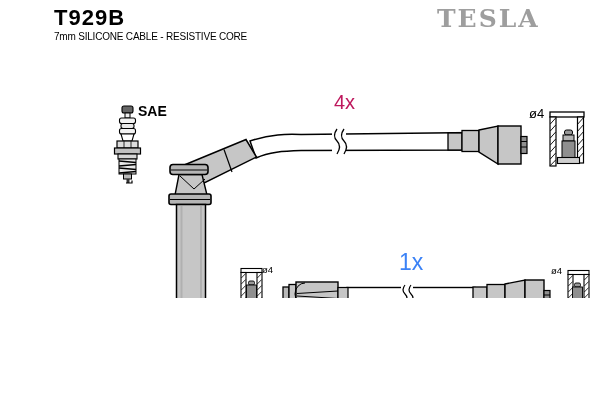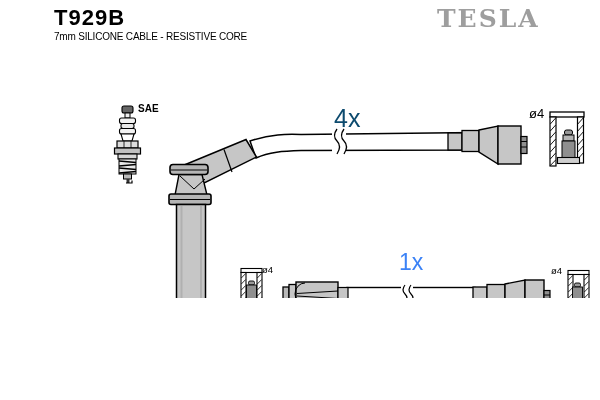--- a/index.html
+++ b/index.html
@@ -8,22 +8,22 @@
     font-family:"Liberation Sans",sans-serif;overflow:hidden;margin-left:41px;
   }
   .lbl{position:absolute;color:#000;white-space:nowrap;}
   .part-number{left:13px;top:5px;font-size:22px;font-weight:bold;letter-spacing:1px;}
   .description{left:13px;top:31px;font-size:10px;letter-spacing:-0.2px;}
   .brand{
     left:396px;top:5px;font-family:"DejaVu Serif",serif;font-size:25px;
     font-weight:bold;color:#9e9e9e;letter-spacing:2px;transform:scaleY(0.95);
     transform-origin:top left;
   }
-  .sae{left:97px;top:103px;font-size:10px;font-weight:bold;}
-  .qty4{left:293px;top:104px;font-size:25px;color:#0c4a6e;}
+  .sae{left:97px;top:103px;font-size:14px;font-weight:bold;}
+  .qty4{left:293px;top:91px;font-size:20px;color:#be185d;}
   .qty1{left:358px;top:249px;font-size:23px;color:#3b82f6;}
   .dia{font-weight:normal;}
   .dia-top{left:488px;top:106px;font-size:13px;}
   .dia-bl{left:221px;top:264px;font-size:9.5px;}
   .dia-br{left:510px;top:265px;font-size:9.5px;}
   svg{position:absolute;left:0;top:0;}
 </style>
 </head>
 <body>
 

